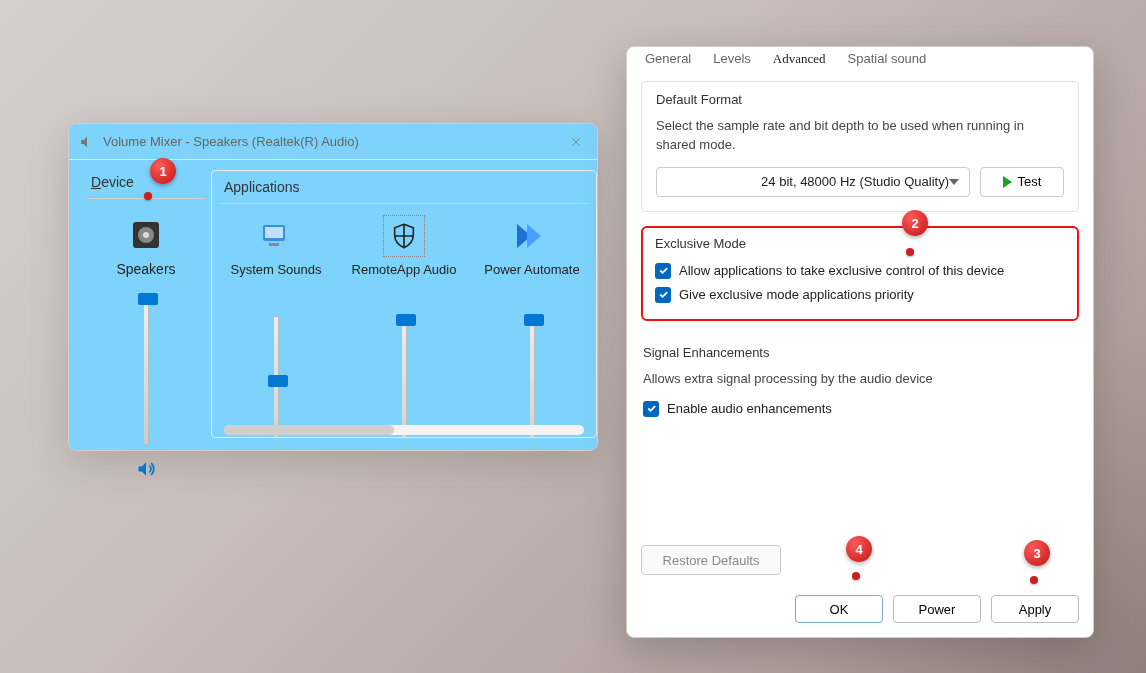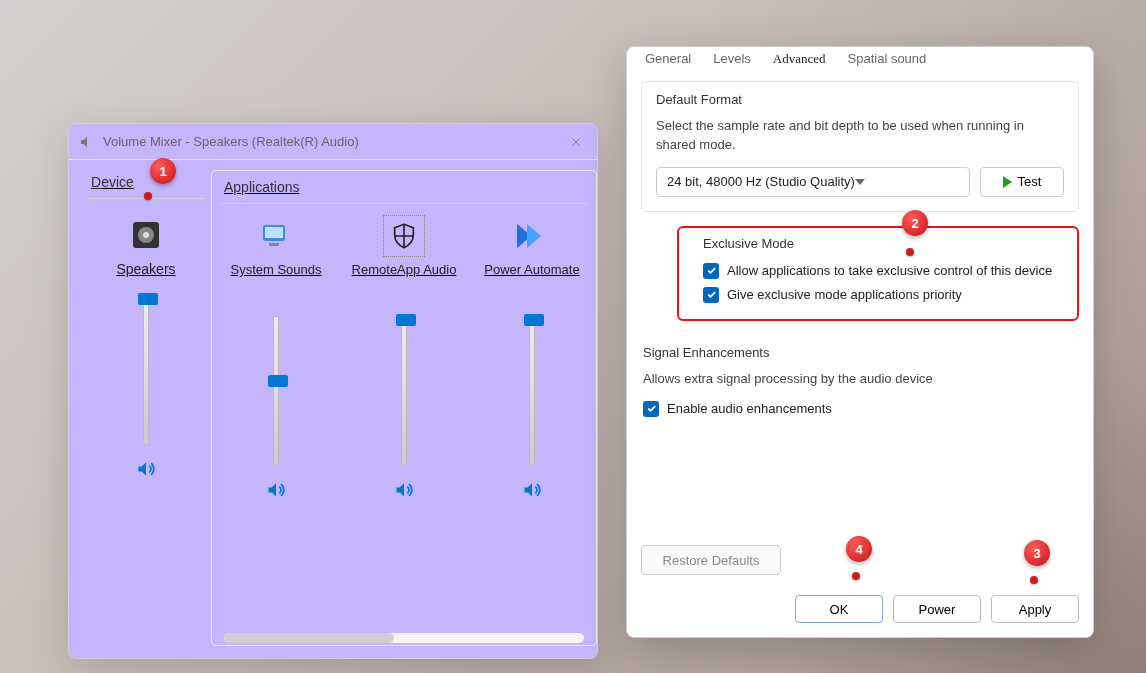--- a/index.html
+++ b/index.html
@@ -1,24 +1,24 @@
 <!DOCTYPE html>
 <html><head>
 <meta charset="utf-8">
 <style>
 * { box-sizing: border-box; margin: 0; padding: 0; font-family: "Segoe UI", Arial, sans-serif; }
 body { width: 1146px; height: 673px; background: linear-gradient(135deg, #d4d0cf 0%, #c8beba 40%, #b0a09c 80%, #8e7e7a 100%); position: relative; overflow: hidden; }
 
 
-.vm-window { position: absolute; left: 68px; top: 123px; width: 530px; height: 536px; background: #c4b5fd; border: 1px solid #d0d0d0; border-radius: 8px; box-shadow: 0 10px 40px rgba(0,0,0,0.15); }
+.vm-window { position: absolute; left: 68px; top: 123px; width: 530px; height: 328px; background: #7dd3fc; border: 1px solid #d0d0d0; border-radius: 8px; box-shadow: 0 10px 40px rgba(0,0,0,0.15); }
 .vm-titlebar { display:flex; align-items:center; height: 36px; padding: 0 10px; border-bottom:1px solid #e6e6e6;}
 .vm-titleicon { width:16px; height:16px; display:flex; align-items:center; justify-content:center; margin-right: 8px; color:#666;}
 .vm-title { font-size: 13px; color:#666; flex:1;}
 .vm-close { width:22px; height:22px; display:flex; align-items:center; justify-content:center; color:#888; cursor:pointer;}
-.vm-body { display:flex; padding: 10px 0 12px 12px; height: calc(100% - 36px); text-decoration: underline;}
+.vm-body { display:flex; padding: 10px 0 12px 12px; height: calc(100% - 36px);}
 .vm-col-device { width: 130px; display:flex; flex-direction:column; }
 .vm-col-apps { flex:1; display:flex; flex-direction:column; border:1px solid #e8e8e8; border-radius:4px; position:relative; overflow:hidden;}
 .vm-section-title { font-size:14px; color:#333; padding: 4px 4px 8px 4px; border-bottom:1px solid #d0d0d0; margin-bottom: 10px; }
 .vm-section-title.device { margin-left: 6px; margin-right: 6px;}
 .vm-apps-row { display:flex; flex:1; }
 .vm-app { flex: 0 0 128px; display:flex; flex-direction:column; align-items:center; padding-top: 6px;}
 .vm-device-item { display:flex; flex-direction:column; align-items:center; padding-top: 6px; }
 .vm-app-icon, .vm-dev-icon { width: 40px; height: 40px; display:flex; align-items:center; justify-content:center; margin-bottom:6px;}
 .vm-app-label { font-size: 13px; color:#222; text-align:center; min-height: 36px; line-height:1.25;}
 .vm-dev-label { font-size: 14px; color:#222; text-align:center;}
@@ -40,27 +40,27 @@
 .sp-title { font-size:15px; color:#222; flex:1;}
 .sp-close { width:28px; height:28px; display:flex; align-items:center; justify-content:center; color:#444; cursor:pointer; font-size:14px;}
 .sp-tabs { display:flex; gap: 14px; padding: 0 14px; font-size:13px; color:#666; border-bottom: none;}
 .sp-tab { padding: 4px 4px; cursor:pointer;}
 .sp-tab.active { color:#222; font-weight:500;font-family:Liberation Serif, serif;}
 .sp-content { flex:1; padding: 10px 14px 0 14px; display:flex; flex-direction:column; gap: 14px;}
 .sp-group { border:1px solid #e2e2e2; border-radius:4px; padding: 10px 14px 14px 14px; }
 .sp-group-title { font-size:13px; color:#333; margin-bottom:10px;}
 .sp-help { font-size:13px; color:#444; line-height:1.45; margin-bottom:12px;}
 .sp-format-row { display:flex; gap:10px; align-items:center;}
-.sp-select { flex:1; height:30px; border:1px solid #ccc; border-radius:4px; display:flex; align-items:center; justify-content:flex-start; padding: 0 10px; font-size:13px; color:#222; cursor:pointer; background:#fff;}
+.sp-select { flex:1; height:30px; border:1px solid #ccc; border-radius:4px; display:flex; align-items:center; justify-content:flex-end; padding: 0 10px; font-size:13px; color:#222; cursor:pointer; background:#fff;}
 .sp-test-btn { width: 84px; height:30px; border:1px solid #ccc; border-radius:4px; background:#fff; display:flex; align-items:center; justify-content:center; gap:6px; font-size:13px; cursor:pointer;}
 .sp-play { width:0; height:0; border-left:9px solid #1aa31a; border-top:6px solid transparent; border-bottom:6px solid transparent;}
 .sp-check-row { display:flex; align-items:center; gap:8px; font-size:13px; color:#222; padding: 4px 0;}
 .sp-checkbox { width:16px; height:16px; border-radius:3px; background:#0067c0; display:flex; align-items:center; justify-content:center; cursor:pointer;}
 .sp-checkbox svg { width:11px; height:11px; color:#fff;}
-.sp-exclusive { border:2px solid #e11; border-radius:6px; padding: 8px 12px 12px 24px; margin-left: 36px;}
+.sp-exclusive { border:2px solid #e11; border-radius:6px; padding: 8px 12px 12px 12px;}
 .sp-exclusive .sp-group-title{margin-bottom:8px;}
 .sp-footer-area { padding: 6px 14px 14px 14px;}
 .sp-restore { width: 140px; height:30px; border:1px solid #ccc; border-radius:4px; background:#fafafa; color:#888; font-size:13px; display:flex; align-items:center; justify-content:center; cursor:default;}
 .sp-btnrow { display:flex; gap:10px; justify-content:flex-end; margin-top: 20px;}
 .sp-btn { width: 88px; height:28px; border:1px solid #bbb; border-radius:4px; background:#fff; font-size:13px; display:flex; align-items:center; justify-content:center; cursor:pointer;}
 .sp-btn.ok { border-color:#7fa6cd;}
 
 .chev { width:0; height:0; border-left:5px solid transparent; border-right:5px solid transparent; border-top:6px solid #666;}
 </style>
 </head>

